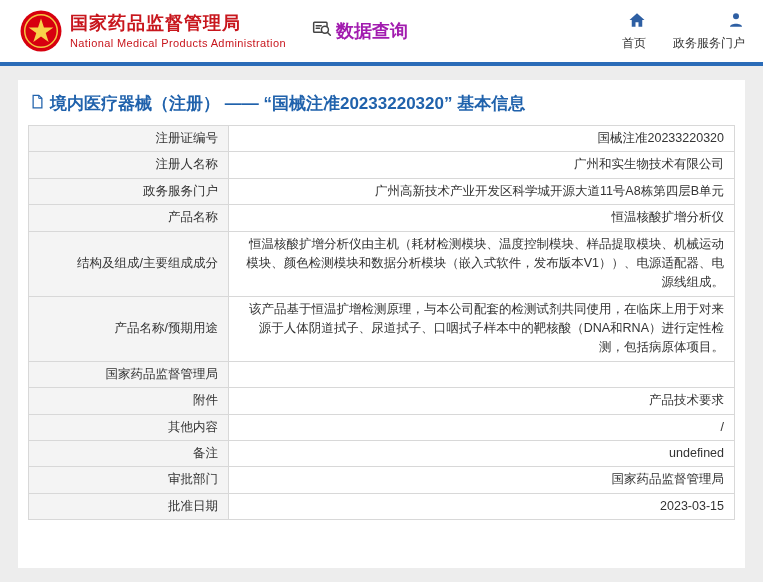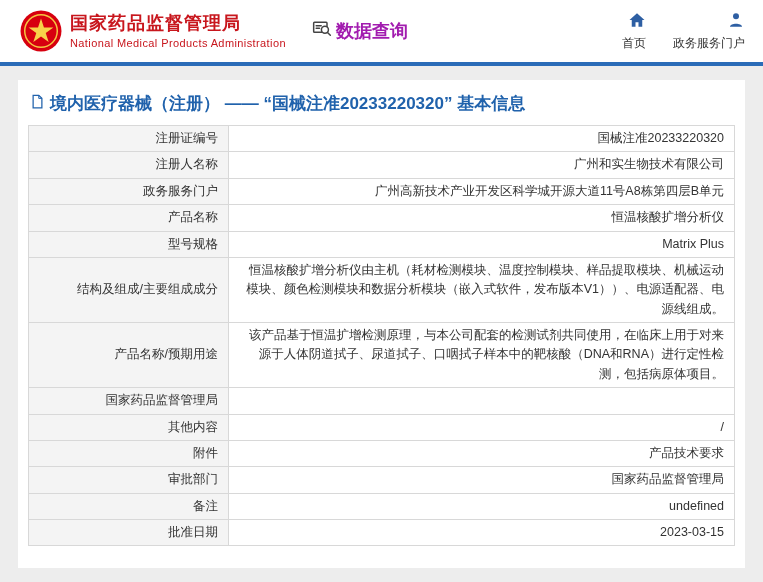--- a/index.html
+++ b/index.html
@@ -173,52 +173,48 @@
         </tr>
         <tr class="row">
           <td class="lbl">政务服务门户</td>
           <td class="val">广州高新技术产业开发区科学城开源大道11号A8栋第四层B单元</td>
         </tr>
         <tr class="row">
           <td class="lbl">产品名称</td>
           <td class="val">恒温核酸扩增分析仪</td>
         </tr>
         <tr class="row">
-          <td class="lbl">型号规格</td>
-          <td class="val">Matrix Plus</td>
-        </tr>
-        <tr class="row">
           <td class="lbl">结构及组成/主要组成成分</td>
           <td class="val">恒温核酸扩增分析仪由主机（耗材检测模块、温度控制模块、样品提取模块、机械运动模块、颜色检测模块和数据分析模块（嵌入式软件，发布版本V1））、电源适配器、电源线组成。</td>
         </tr>
         <tr class="row">
           <td class="lbl">产品名称/预期用途</td>
           <td class="val">该产品基于恒温扩增检测原理，与本公司配套的检测试剂共同使用，在临床上用于对来源于人体阴道拭子、尿道拭子、口咽拭子样本中的靶核酸（DNA和RNA）进行定性检测，包括病原体项目。</td>
         </tr>
         <tr class="row">
           <td class="lbl">国家药品监督管理局</td>
           <td class="val"></td>
         </tr>
         <tr class="row">
+          <td class="lbl">附件</td>
+          <td class="val">产品技术要求</td>
+        </tr>
+        <tr class="row">
           <td class="lbl">其他内容</td>
           <td class="val">/</td>
         </tr>
         <tr class="row">
-          <td class="lbl">附件</td>
-          <td class="val">产品技术要求</td>
+          <td class="lbl">备注</td>
+          <td class="val">undefined</td>
         </tr>
         <tr class="row">
           <td class="lbl">审批部门</td>
           <td class="val">国家药品监督管理局</td>
         </tr>
         <tr class="row">
-          <td class="lbl">备注</td>
-          <td class="val">undefined</td>
-        </tr>
-        <tr class="row">
           <td class="lbl">批准日期</td>
           <td class="val">2023-03-15</td>
         </tr>
 
       </tbody>
     </table>
 
   </div>
 </div>
 

